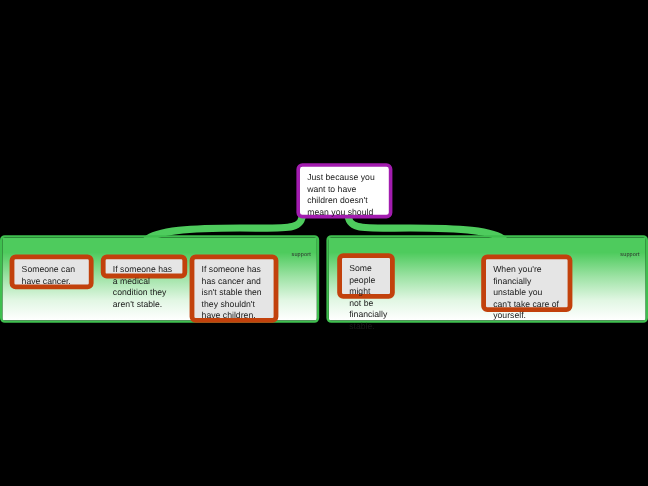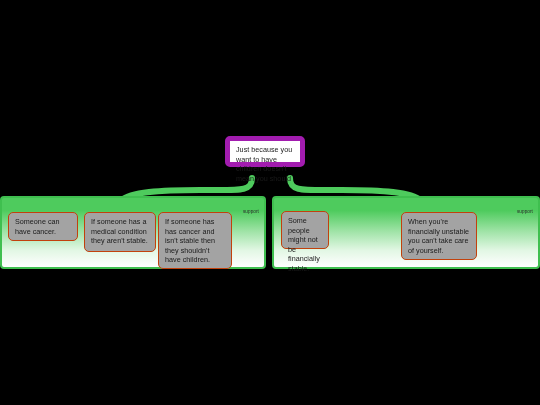--- a/index.html
+++ b/index.html
@@ -20,26 +20,26 @@
     left: 0;
     top: 0;
     width: 540px;
     height: 405px;
     pointer-events: none;
   }
 
   
   .root-box {
     position: absolute;
-    left: 225px;
+    left: 247px;
     top: 136px;
     width: 80px;
-    height: 31px;
+    height: 46px;
     background: #ffffff;
-    border: 5px solid #a21caf;
+    border: 3px solid #a21caf;
     border-radius: 5px;
     box-sizing: border-box;
     padding: 4px 5px 4px 6px;
     font-size: 7.2px;
     line-height: 9.6px;
     color: #1a1a1a;
     letter-spacing: 0.02px;
     z-index: 5;
   }
 
@@ -69,35 +69,35 @@
     font-size: 4.6px;
     line-height: 5px;
     color: #2b2b2b;
     letter-spacing: 0.1px;
     white-space: nowrap;
   }
 
   
   .card {
     position: absolute;
-    background: #a3a3a3;
-    border: 1px solid #c2410c;
+    background: #e5e5e5;
+    border: 4px solid #c2410c;
     border-radius: 5px;
     box-sizing: border-box;
     padding: 4px 5px 4px 6px;
     font-size: 7.2px;
     line-height: 9.6px;
     color: #1a1a1a;
     letter-spacing: 0.02px;
     z-index: 4;
   }
 
   
   .card.l0 { left: 8px;   top: 212px; width: 70px; height: 29px; }
-  .card.l1 { left: 84px;  top: 212px; width: 72px; height: 40px; }
+  .card.l1 { left: 84px;  top: 212px; width: 72px; height: 20px; }
   .card.l2 { left: 158px; top: 212px; width: 74px; height: 57px; }
   
   .card.r0 { left: 281px; top: 211px; width: 48px; height: 38px; }
   .card.r1 { left: 357px; top: 212px; width: 76px; height: 48px; margin-left: 44px; }
   .card.r2 { left: 438px; top: 212px; width: 76px; height: 57px; }
 </style>
 </head>
 <body>
 
 <div id="canvas">

